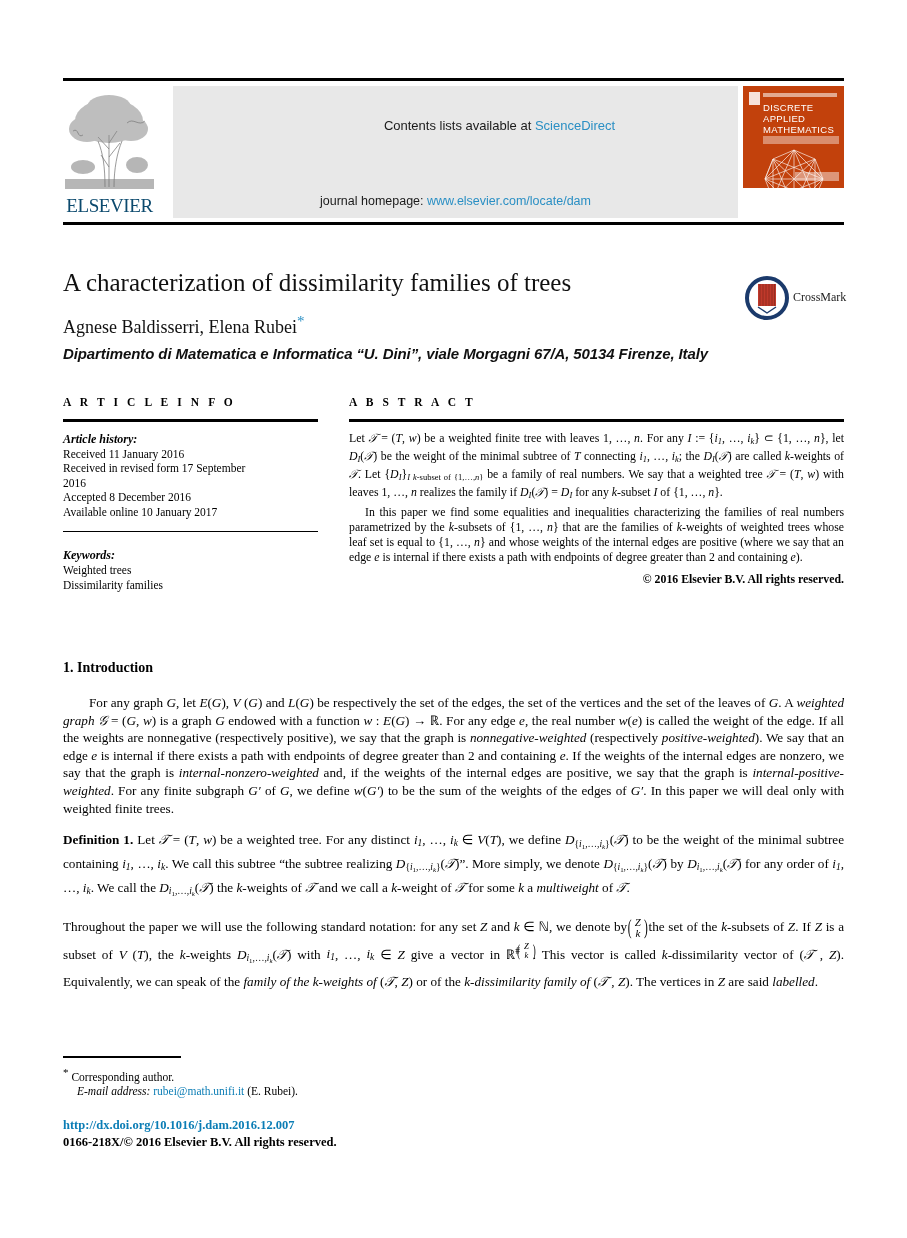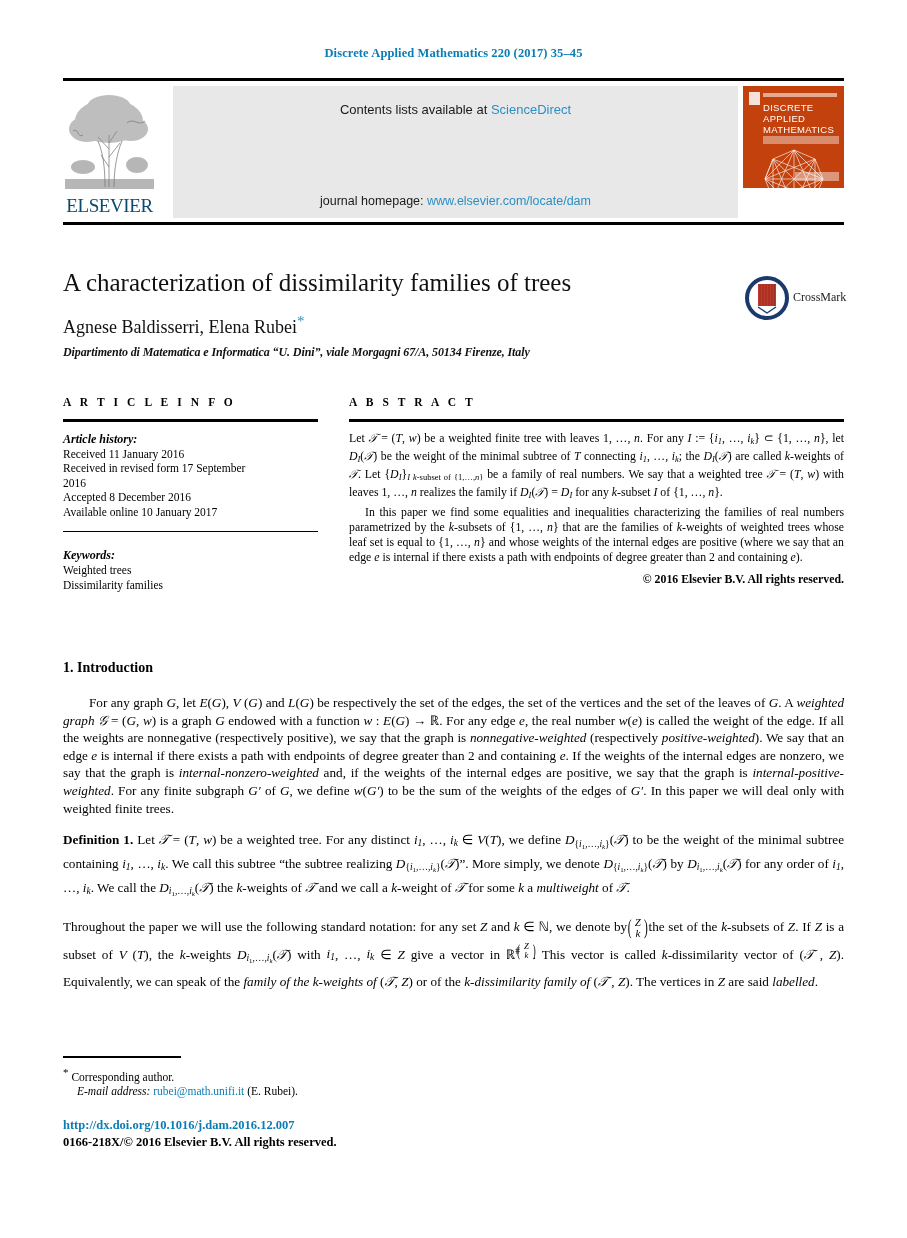--- a/index.html
+++ b/index.html
@@ -76,26 +76,27 @@
     line-height: 20px;
   }
   .centerpanel {
     position: absolute;
     left: 110px; top: 8px;
     width: 565px; height: 132px;
     background: #e8e8e8;
   }
   .cp-contents {
     position: absolute;
-    left: 0; top: 16px;
+    left: 0; top: 32px;
     width: 565px;
     text-align: center;
     font-family: "Liberation Sans", sans-serif;
     font-size: 13px;
     color: #1a1a1a;
+    padding-left: 44px;
   }
   .cp-contents .sd {
     color: #2a8fc4;
   }
   .cp-title {
     position: absolute;
     left: 0; top: 46px;
     width: 565px;
     text-align: center;
     font-family: "Liberation Serif", serif;
@@ -183,24 +184,24 @@
     color: #111;
     margin-top: 12px;
     line-height: 22px;
   }
   .authors .star {
     color: #2a8fc4;
     font-size: 15px;
     vertical-align: super;
   }
   .affil {
-    font-family: Liberation Serif, serif;
+    font-family: Liberation Sans, sans-serif;
     font-style: italic;
     font-weight: bold;
-    font-size: 12px;
+    font-size: 15px;
     color: #111;
     margin-top: 7px;
     letter-spacing: -.1px;
   }
   .crossmark {
     position: absolute;
     left: 682px; top: 8px;
     width: 96px; height: 44px;
   }
   .cm-circle {
@@ -350,21 +351,20 @@
     font-size: 12.5px;
     margin-top: 2px;
     font-weight: bold;
   }
 </style>
 </head>
 <body>
 
 <div class="page">
 
-  <div class="runhead">Discrete Applied Mathematics 220 (2017) 35–45</div>
 
   <div class="masthead">
     <div class="rule-top"></div>
     <div class="rule-bottom"></div>
 
     <div class="elsevier-box">
       <svg class="elsevier-tree" viewBox="0 0 89 104" preserveAspectRatio="none">
         <rect x="0" y="0" width="89" height="104" fill="#ffffff"></rect>
         <g stroke="#6f6f6f" stroke-width="0.7" fill="none">
           <path d="M44 100 L44 48 M44 62 L33 50 M44 70 L55 56 M44 56 L52 44 M44 80 L36 68"></path>

